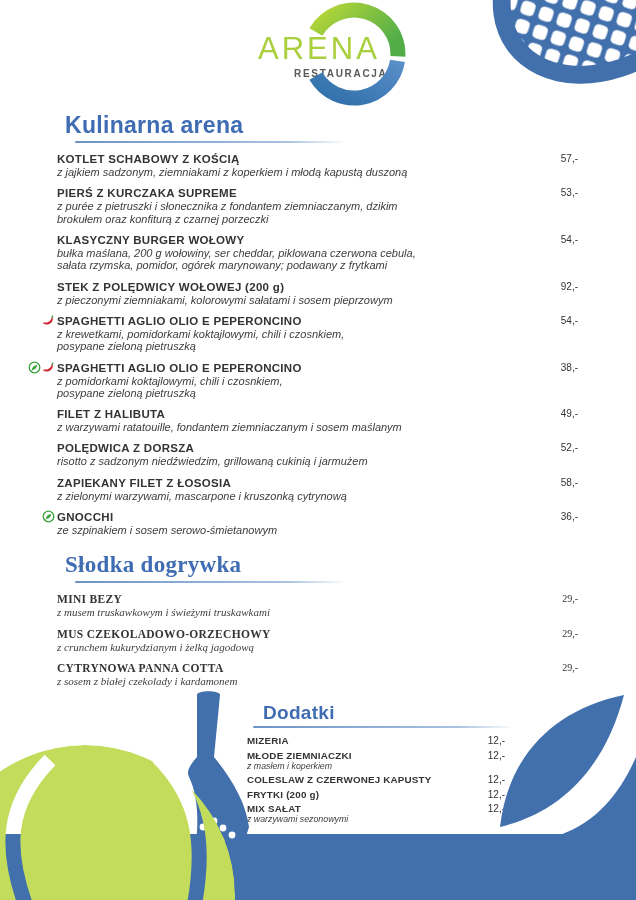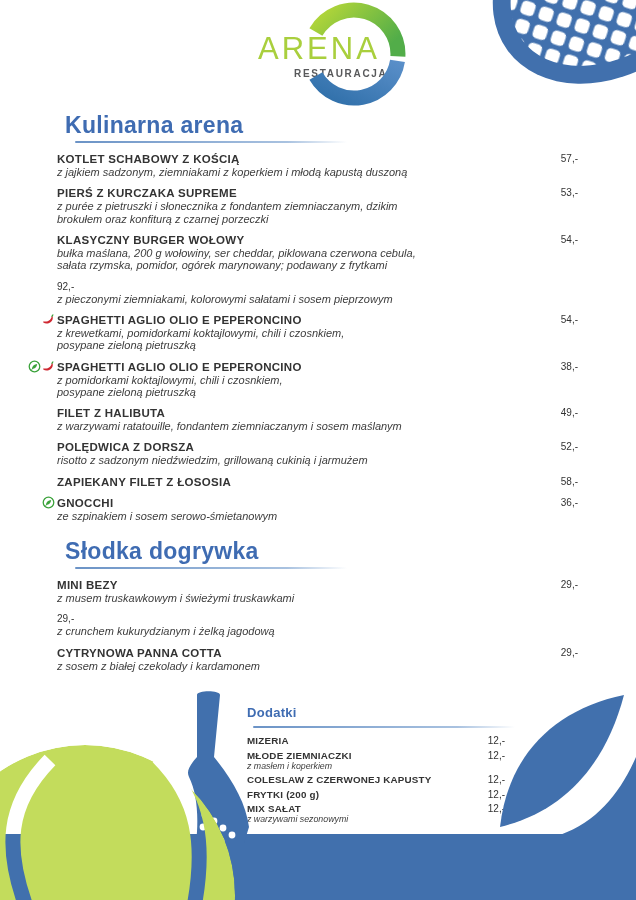--- a/index.html
+++ b/index.html
@@ -14,31 +14,31 @@
   .logo-sub{font-size:10px;letter-spacing:1.7px;color:var(--subtitle-gray);margin:4px 0 0 36px;font-weight:bold;}
   .logo-ring{position:absolute;top:2px;left:302px;width:104px;height:104px;}
   
   .racket-top{position:absolute;top:0;right:0;width:160px;height:155px;}
   .bottom-art{position:absolute;bottom:0;left:0;width:636px;height:215px;}
   
   .menu{position:absolute;top:104px;left:57px;width:521px;margin-top:8px;}
   h2.sec{font-size:23px;line-height:26px;color:var(--heading-blue);font-weight:bold;letter-spacing:.3px;margin:0 0 0 8px;}
   .rule{height:2px;border-radius:1px;width:272px;margin:3px 0 10px 18px;
         background:linear-gradient(to right,#6b93c6,#a9c2e0 78%,rgba(169,194,224,0));}
-  .sec2{margin-top:16px;}
+  .sec2{margin-top:16px;font-family:Liberation Serif, serif;}
   .item{position:relative;margin-bottom:9px;}
   .row{display:flex;justify-content:space-between;align-items:flex-start;}
   .iname{font-weight:bold;font-size:11.5px;letter-spacing:.3px;color:var(--text-dark);}
   .price{font-size:10px;color:var(--text-dark);white-space:nowrap;}
   .desc{font-style:italic;font-size:11px;line-height:1.12;color:#3d3d3d;white-space:pre-line;margin-top:1px;}
   .icons{position:absolute;right:calc(100% + 2px);top:-1px;display:flex;gap:1px;}
   .icons svg{width:13px;height:13px;}
   
   .dodatki{position:absolute;top:702px;left:247px;width:258px;}
-  .dodatki h2.sec{font-size:13px;line-height:22px;margin-left:0;}
+  .dodatki h2.sec{font-size:19px;line-height:22px;margin-left:16px;}
   .dodatki .rule{width:262px;margin:2px 0 7px 6px;}
   .dodatki .item{margin-bottom:3.5px;}
   .dodatki .iname{font-size:9.8px;letter-spacing:.2px;}
   .dodatki .price{font-size:10px;}
   .dodatki .desc{font-size:8.8px;line-height:1.05;}
 </style>
 </head>
 <body>
 
 <div class="page">
@@ -105,20 +105,21 @@
       <span class="iname">KLASYCZNY BURGER WOŁOWY</span>
       <span class="price">54,-</span>
     </div>
     <div class="desc">bułka maślana, 200 g wołowiny, ser cheddar, piklowana czerwona cebula,
 sałata rzymska, pomidor, ogórek marynowany; podawany z frytkami</div>
   </div>
 
   <div class="item">
 
     <div class="row">
+      <span class="iname">STEK Z POLĘDWICY WOŁOWEJ (200 g)</span>
       <span class="price">92,-</span>
     </div>
     <div class="desc">z pieczonymi ziemniakami, kolorowymi sałatami i sosem pieprzowym</div>
   </div>
 
   <div class="item">
     <span class="icons">
 
       <svg viewBox="0 0 16 16" aria-hidden="true">
         <path d="M13 4 C13.9 6.6 13 9.6 10.5 11.4 C8 13.3 3.9 13.5 1.7 11.7 C1.1 11.2 1.4 10.4 2.3 10.5 C5 10.9 8 10.2 9.9 8.3 C11.2 7 11.9 5.4 11.8 4.1 Z" style="fill:var(--chili-red)"></path>
@@ -170,20 +171,21 @@
     </div>
     <div class="desc">risotto z sadzonym niedźwiedzim, grillowaną cukinią i jarmużem</div>
   </div>
 
   <div class="item">
 
     <div class="row">
       <span class="iname">ZAPIEKANY FILET Z ŁOSOSIA</span>
       <span class="price">58,-</span>
     </div>
+    <div class="desc">z zielonymi warzywami, mascarpone i kruszonką cytrynową</div>
   </div>
 
   <div class="item">
     <span class="icons">
       <svg viewBox="0 0 16 16" aria-hidden="true">
         <circle cx="8" cy="8" r="6.5" fill="none" style="stroke:var(--veg-green)" stroke-width="1.6"></circle>
         <path d="M4.8 11 C5 7.5 7.5 5.3 11.3 5 C11 8.8 8.7 11 5.2 11.2 Z" style="fill:var(--veg-green)"></path>
         <path d="M5.4 10.6 L4.4 12.2" style="stroke:var(--veg-green)" stroke-width="1" fill="none"></path>
       </svg>
 
@@ -205,20 +207,21 @@
     <div class="row">
       <span class="iname">MINI BEZY</span>
       <span class="price">29,-</span>
     </div>
     <div class="desc">z musem truskawkowym i świeżymi truskawkami</div>
   </div>
 
   <div class="item">
 
     <div class="row">
+      <span class="iname">MUS CZEKOLADOWO-ORZECHOWY</span>
       <span class="price">29,-</span>
     </div>
     <div class="desc">z crunchem kukurydzianym i żelką jagodową</div>
   </div>
 
   <div class="item">
 
     <div class="row">
       <span class="iname">CYTRYNOWA PANNA COTTA</span>
       <span class="price">29,-</span>

